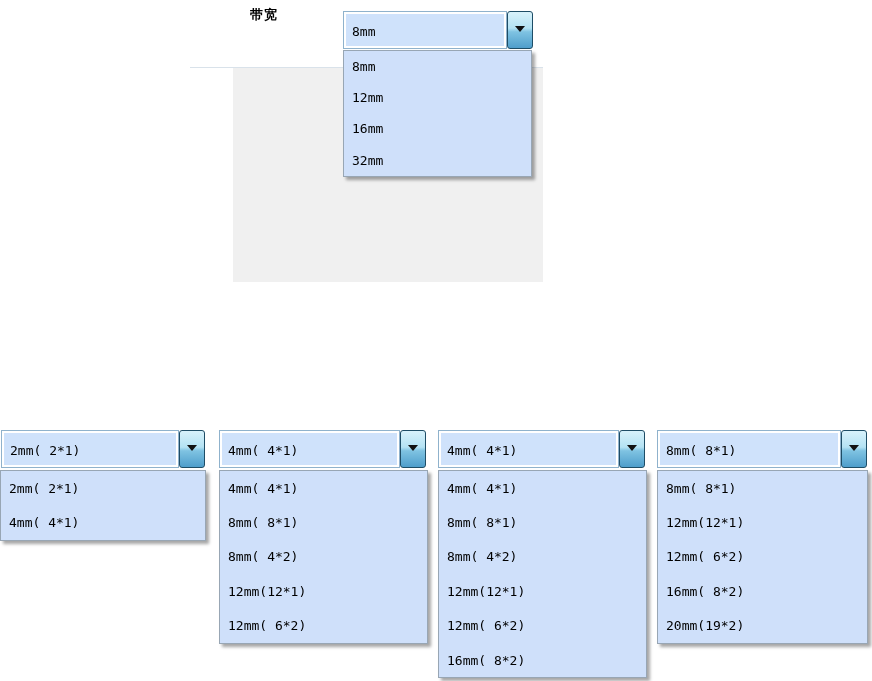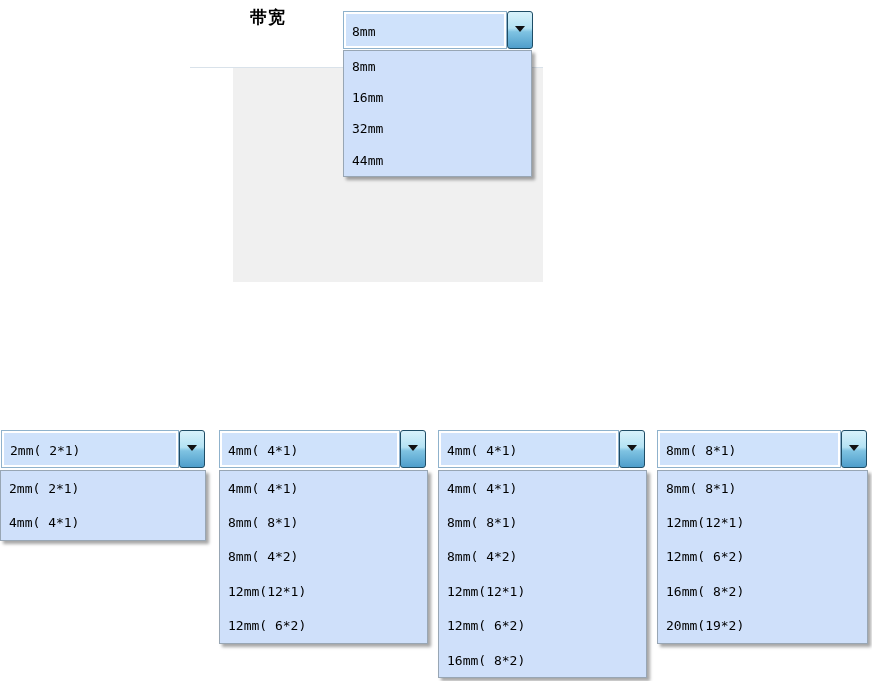--- a/index.html
+++ b/index.html
@@ -24,21 +24,21 @@
   .gray-panel {
     position: absolute;
     left: 233px; top: 68px;
     width: 310px; height: 214px;
     background: var(--panel-background);
   }
   .bw-label {
     position: absolute;
     left: 250px; top: 6px;
     font-family: "Liberation Sans", sans-serif;
-    font-size: 17px;
+    font-size: 13px;
     font-weight: bold;
     letter-spacing: 1px;
     color: var(--text-color);
     text-align: right;
   }
 
   
   .combo { position: absolute; height: 38px; }
   .combo-field {
     position: absolute;
@@ -121,23 +121,23 @@
   <span class="bw-label">带宽</span>
 
   <div class="combo combo-top">
     <div class="combo-field">8mm</div>
     <div class="combo-btn">
       <span class="arrow"></span>
     </div>
   </div>
   <div class="list top-list list-top">
       <div class="list-item">8mm</div>
+      <div class="list-item">12mm</div>
       <div class="list-item">16mm</div>
       <div class="list-item">32mm</div>
-      <div class="list-item">44mm</div>
     </div>
 
   <div class="combo combo-1">
     <div class="combo-field">2mm( 2*1)</div>
     <div class="combo-btn">
       <span class="arrow"></span>
     </div>
   </div>
   <div class="list bottom-list list-1">
       <div class="list-item">2mm( 2*1)</div>

